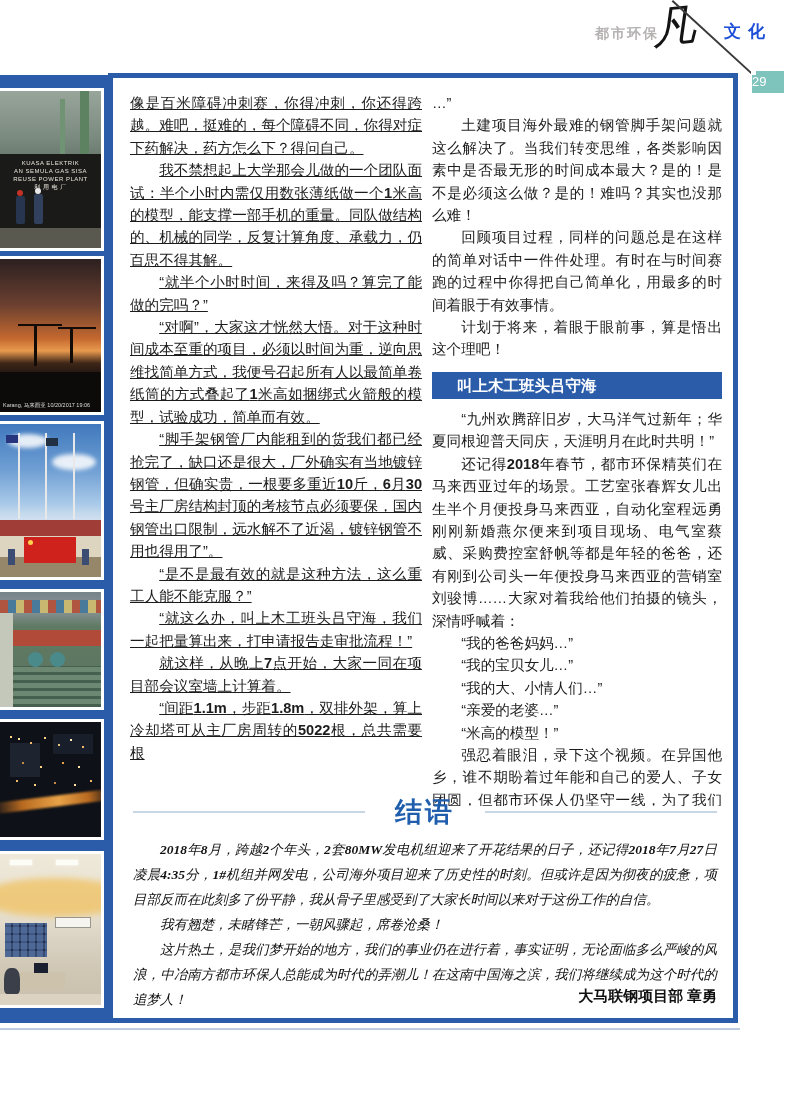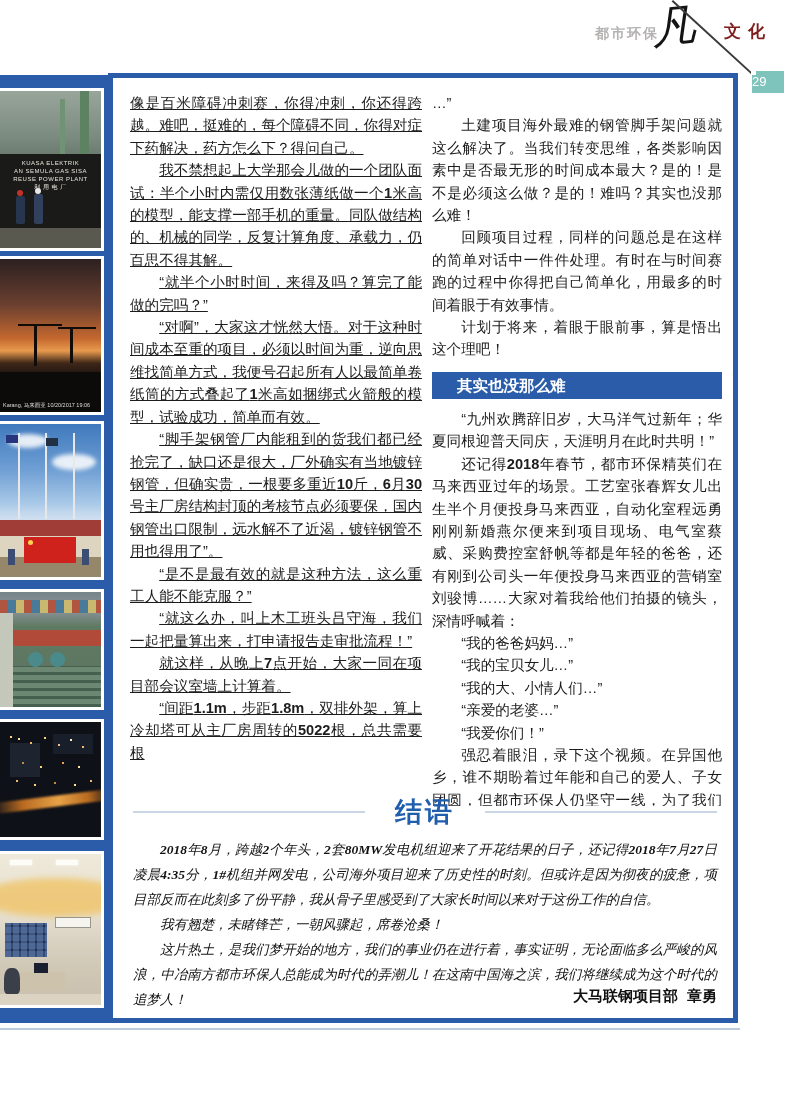--- a/index.html
+++ b/index.html
@@ -7,21 +7,21 @@
         font-family:"Liberation Sans","DejaVu Sans",sans-serif;color:#1c1c1c;}
 
   
   .brand{position:absolute;left:595px;top:25px;font-size:14px;color:#b5b2b2;letter-spacing:2px;font-weight:bold;}
   .brand-mark{position:absolute;left:651px;top:6px;font-size:44px;line-height:1;
               font-family:"Liberation Serif","DejaVu Serif",serif;font-style:italic;color:#141414;
               transform:rotate(-6deg);}
   .diag-line{position:absolute;left:673px;top:0;width:109px;height:1.5px;background:#3a3a3a;
              transform:rotate(42.5deg);transform-origin:0 0;}
   .section-label{position:absolute;left:724px;top:20px;font-size:17px;font-weight:bold;
-                 letter-spacing:7px;color:#7f1d1d;}
+                 letter-spacing:7px;color:#1d4ed8;}
   .page-tab{position:absolute;left:752px;top:71px;width:32px;height:22px;background:#7fc3bd;
             color:#fff;font-size:13px;line-height:22px;text-align:left;}
   .page-tab .notch{position:absolute;left:-1px;top:-1px;width:5px;height:5px;background:#fff;}
 
   
   .sidebar{position:absolute;left:0;top:75px;width:113px;height:948px;background:#2a5ca9;}
   .photo{position:absolute;left:0;width:104px;border:3px solid #fff;border-left:none;
          box-sizing:border-box;overflow:hidden;}
   .photo *{position:absolute;}
   .p1{top:13px;height:163px;background:linear-gradient(180deg,#98a59b 0%,#7b8a7e 30%,#5d6c60 52%);}
@@ -111,21 +111,21 @@
 
   
   .conclusion{position:absolute;left:20px;top:716px;width:584px;}
   .conclusion-title-row{display:flex;align-items:center;gap:16px;}
   .rule{flex:1;height:2px;background:#c9d6e6;}
   .conclusion-title{margin:0 14px;font-size:27px;font-weight:bold;color:#1f5dad;letter-spacing:3px;}
   .conclusion-body{margin-top:7px;font-family:"Liberation Serif","DejaVu Serif",serif;font-style:italic;
                    font-size:13.5px;line-height:25px;text-align:justify;color:#111;}
   .conclusion-body p{margin:0;}
   .signature{margin-top:-25px;text-align:right;font-style:normal;font-weight:bold;font-size:15px;
-             font-family:Liberation Mono, monospace;color:#111;}
+             font-family:Liberation Serif, serif;color:#111;}
 </style>
 </head>
 <body>
 
 <div class="page">
 
   <span class="brand">都市环保</span>
   <span class="brand-mark">凡</span>
   <div class="diag-line"></div>
   <span class="section-label">文化</span>
@@ -224,29 +224,29 @@
         <p class="ind">“间距<b>1.1m</b>，步距<b>1.8m</b>，双排外架，算上冷却塔可从主厂房周转的<b>5022</b>根，总共需要根</p>
       </div>
 
     <div class="col col-right">
       <div>
           <p>…”</p>
           <p class="ind">土建项目海外最难的钢管脚手架问题就这么解决了。当我们转变思维，各类影响因素中是否最无形的时间成本最大？是的！是不是必须这么做？是的！难吗？其实也没那么难！</p>
           <p class="ind">回顾项目过程，同样的问题总是在这样的简单对话中一件件处理。有时在与时间赛跑的过程中你得把自己简单化，用最多的时间着眼于有效事情。</p>
           <p class="ind">计划于将来，着眼于眼前事，算是悟出这个理吧！</p>
         </div>
-      <div class="sub-heading">其实也没那么难</div>
+      <div class="sub-heading">叫上木工班头吕守海</div>
       <div>
           <p class="ind">“九州欢腾辞旧岁，大马洋气过新年；华夏同根迎普天同庆，天涯明月在此时共明！”</p>
           <p class="ind">还记得<b>2018</b>年春节，都市环保精英们在马来西亚过年的场景。工艺室张春辉女儿出生半个月便投身马来西亚，自动化室程远勇刚刚新婚燕尔便来到项目现场、电气室蔡威、采购费控室舒帆等都是年轻的爸爸，还有刚到公司头一年便投身马来西亚的营销室刘骏博……大家对着我给他们拍摄的镜头，深情呼喊着：</p>
           <p class="ind">“我的爸爸妈妈…”</p>
           <p class="ind">“我的宝贝女儿…”</p>
           <p class="ind">“我的大、小情人们…”</p>
           <p class="ind">“亲爱的老婆…”</p>
-          <p class="ind">“我爱你们！”</p>
+          <p class="ind">“米高的模型！”</p>
           <p class="ind">强忍着眼泪，录下这个视频。在异国他乡，谁不期盼着过年能和自己的爱人、子女团圆，但都市环保人仍坚守一线，为了我们共同的海外梦忘我奋斗着！</p>
         </div>
     </div>
 
     <div class="conclusion">
       <div class="conclusion-title-row">
         <div class="rule"></div>
         <div class="conclusion-title">结语</div>
         <div class="rule"></div>
       </div>

